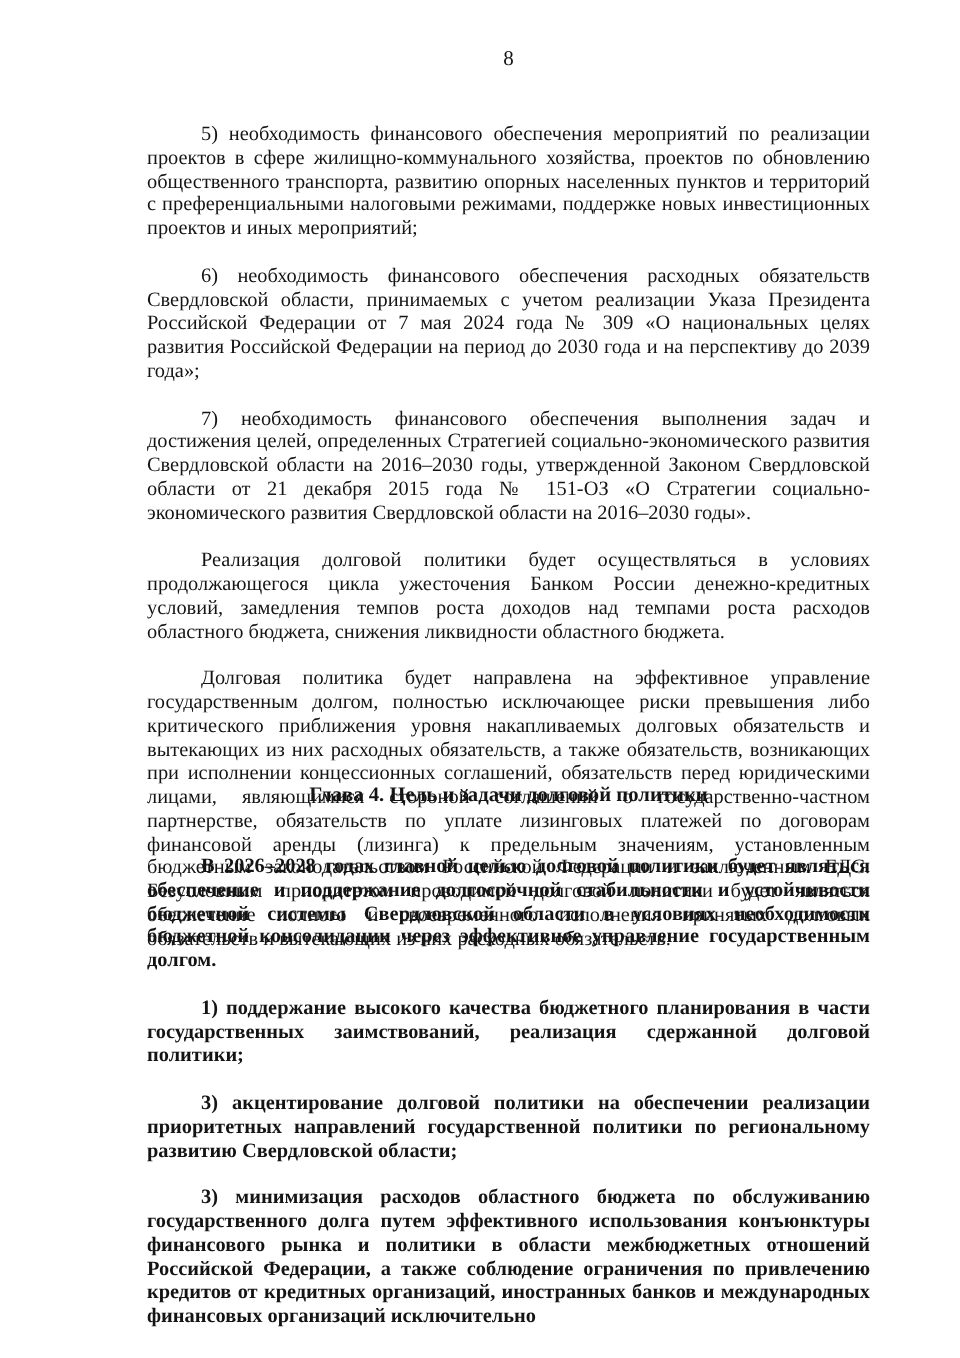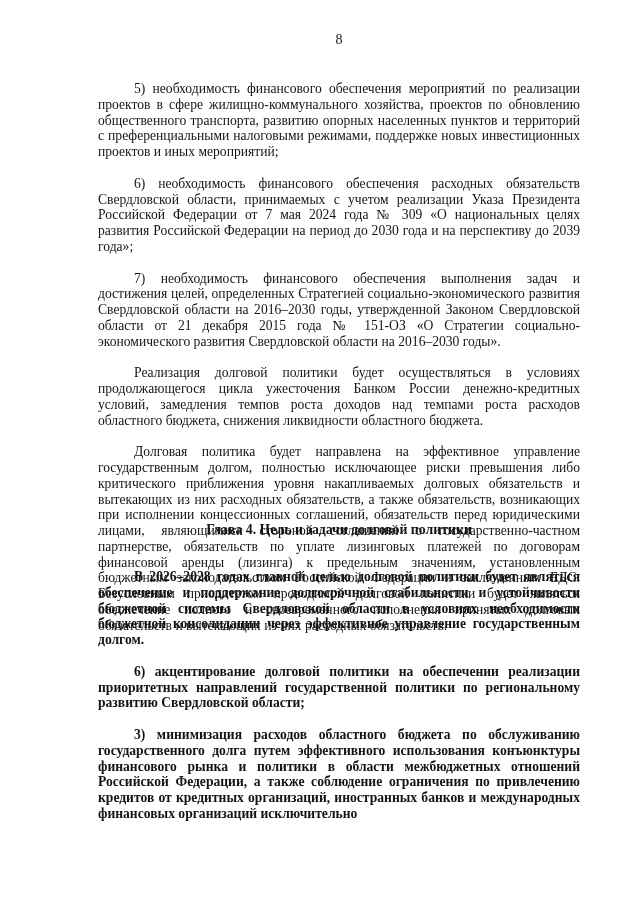--- a/index.html
+++ b/index.html
@@ -23,16 +23,17 @@
   <div class="body">
     <p>5) необходимость финансового обеспечения мероприятий по реализации проектов в сфере жилищно-коммунального хозяйства, проектов по обновлению общественного транспорта, развитию опорных населенных пунктов и территорий с преференциальными налоговыми режимами, поддержке новых инвестиционных проектов и иных мероприятий;</p>
     <p>6) необходимость финансового обеспечения расходных обязательств Свердловской области, принимаемых с учетом реализации Указа Президента Российской Федерации от 7 мая 2024 года № 309 «О национальных целях развития Российской Федерации на период до 2030 года и на перспективу до 2039 года»;</p>
     <p>7) необходимость финансового обеспечения выполнения задач и достижения целей, определенных Стратегией социально-экономического развития Свердловской области на 2016–2030 годы, утвержденной Законом Свердловской области от 21 декабря 2015 года № 151-ОЗ «О Стратегии социально-экономического развития Свердловской области на 2016–2030 годы».</p>
     <p>Реализация долговой политики будет осуществляться в условиях продолжающегося цикла ужесточения Банком России денежно-кредитных условий, замедления темпов роста доходов над темпами роста расходов областного бюджета, снижения ликвидности областного бюджета.</p>
     <p>Долговая политика будет направлена на эффективное управление государственным долгом, полностью исключающее риски превышения либо критического приближения уровня накапливаемых долговых обязательств и вытекающих из них расходных обязательств, а также обязательств, возникающих при исполнении концессионных соглашений, обязательств перед юридическими лицами, являющимися стороной соглашений о государственно-частном партнерстве, обязательств по уплате лизинговых платежей по договорам финансовой аренды (лизинга) к предельным значениям, установленным бюджетным законодательством Российской Федерации и заключенным ЕДС. Безусловным приоритетом проводимой долговой политики будет являться обеспечение полного и своевременного исполнения принятых долговых обязательств и вытекающих из них расходных обязательств.</p>
   </div>
   <div class="heading">Глава 4. Цель и задачи долговой политики</div>
   <div class="body2">
     <p>В 2026–2028 годах главной целью долговой политики будет являться обеспечение и поддержание долгосрочной стабильности и устойчивости бюджетной системы Свердловской области в условиях необходимости бюджетной консолидации через эффективное управление государственным долгом.</p>
-    <p>6) акцентирование долговой политики на обеспечении реализации приоритетных направлений государственной политики по региональному развитию Свердловской области;</p>
+    <p>1) поддержание высокого качества бюджетного планирования в части государственных заимствований, реализация сдержанной долговой политики;</p>
+    <p>3) акцентирование долговой политики на обеспечении реализации приоритетных направлений государственной политики по региональному развитию Свердловской области;</p>
     <p>3) минимизация расходов областного бюджета по обслуживанию государственного долга путем эффективного использования конъюнктуры финансового рынка и политики в области межбюджетных отношений Российской Федерации, а также соблюдение ограничения по привлечению кредитов от кредитных организаций, иностранных банков и международных финансовых организаций исключительно</p>
   </div>
 </div>
 
 </body></html>

